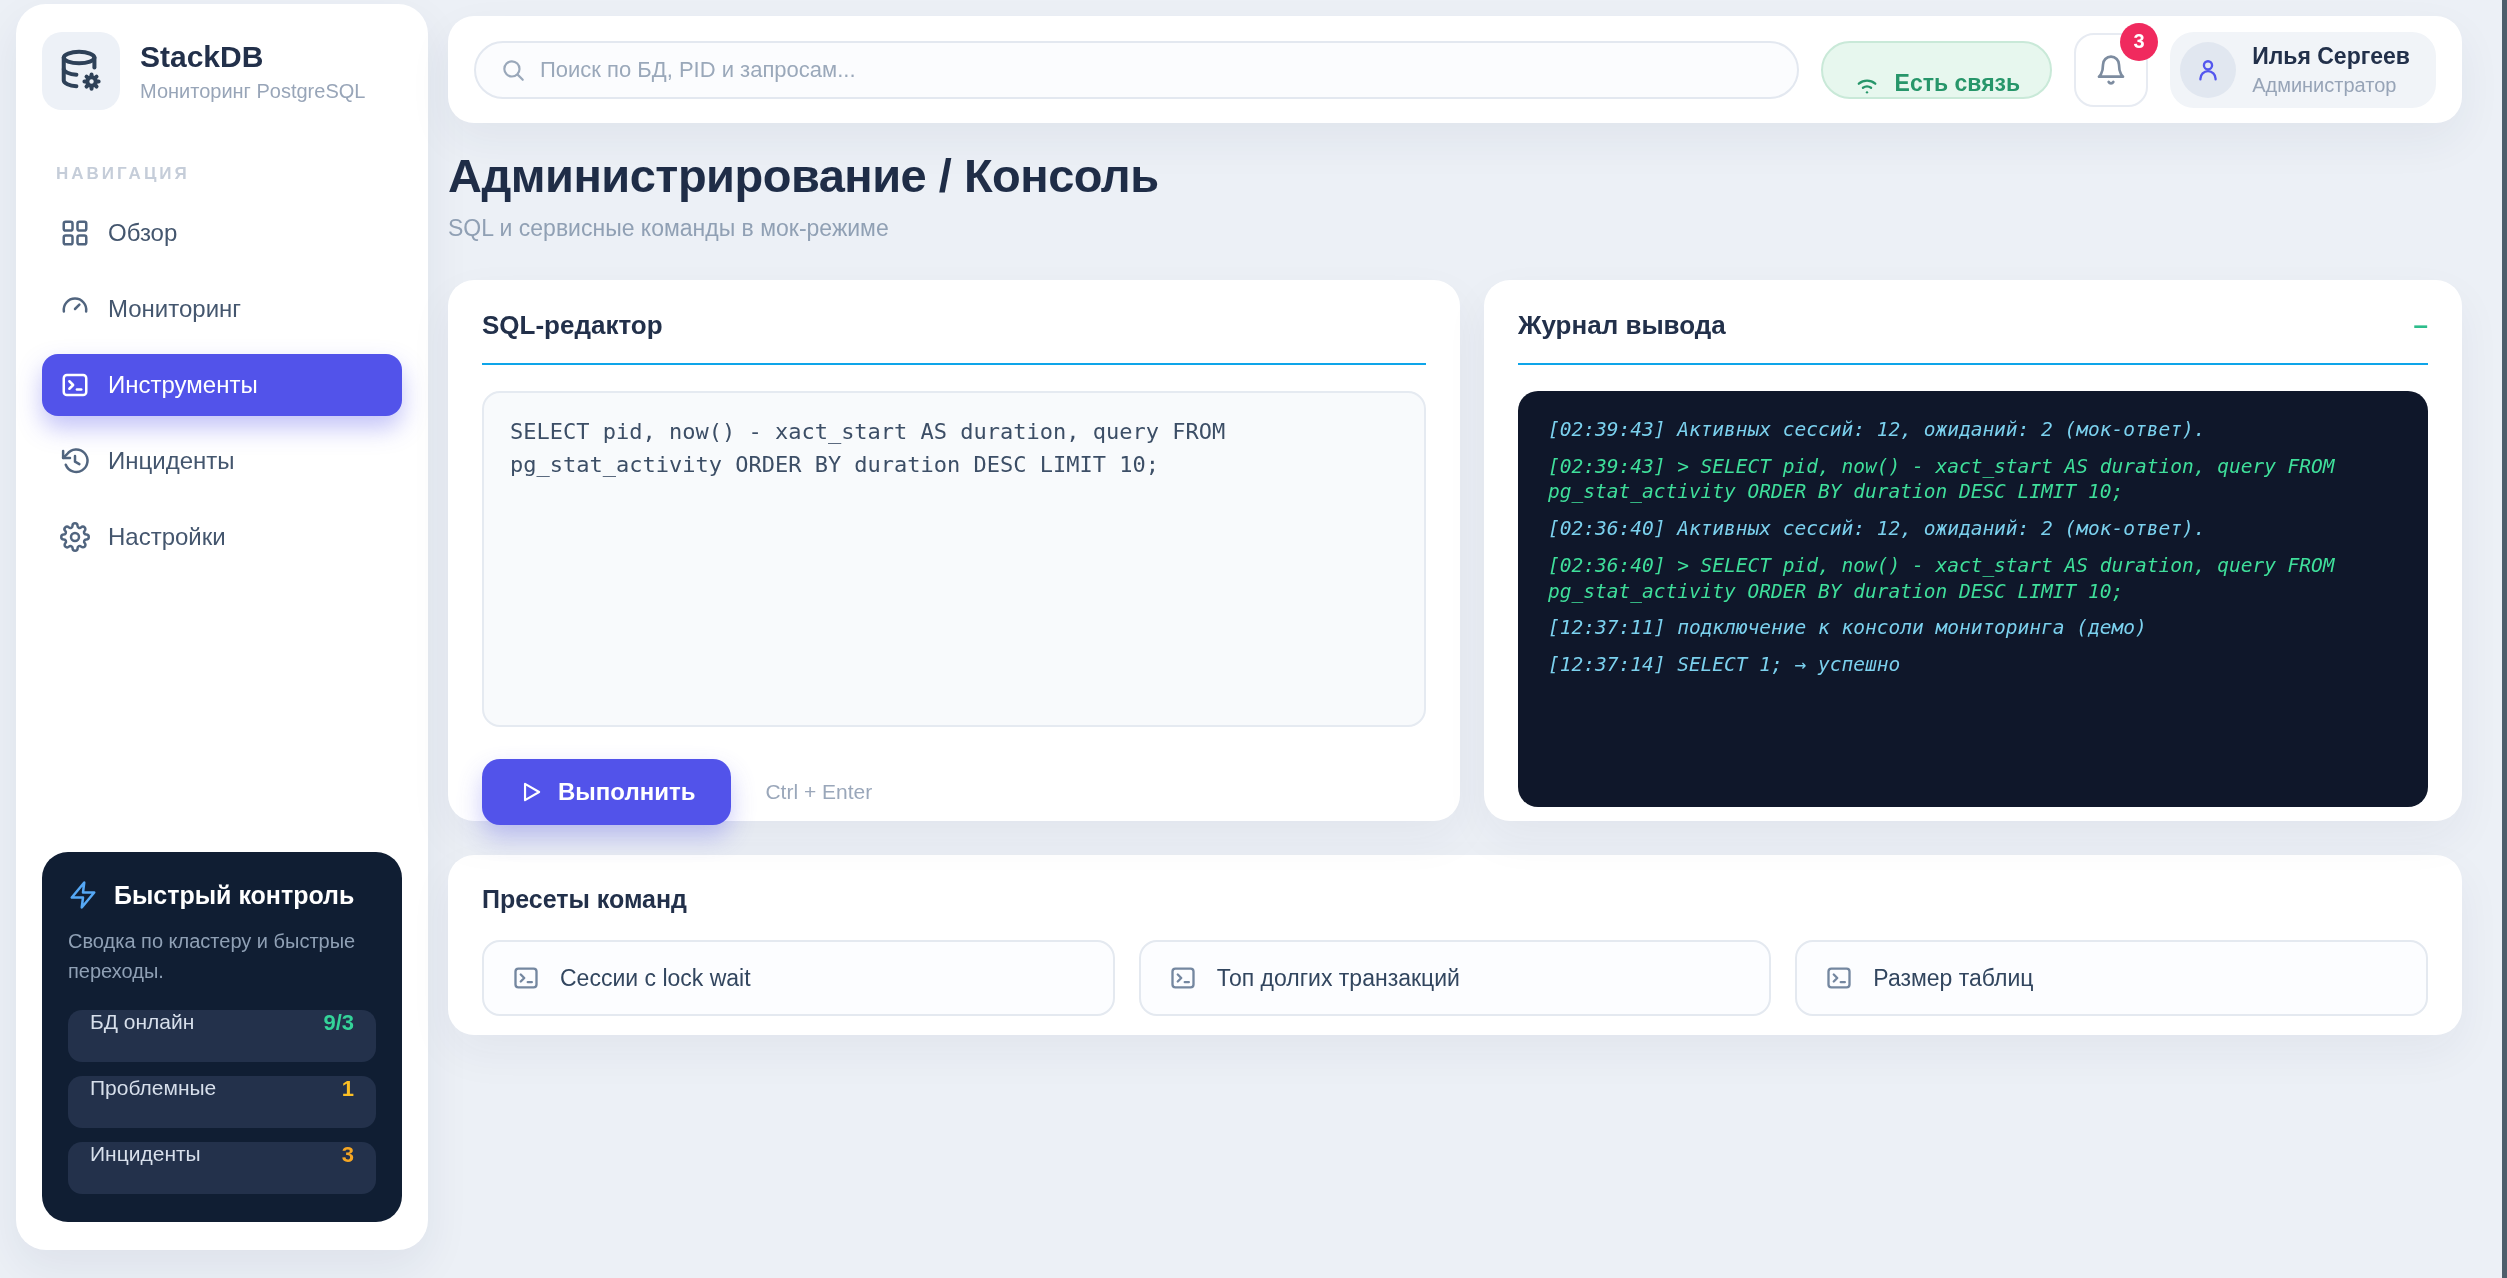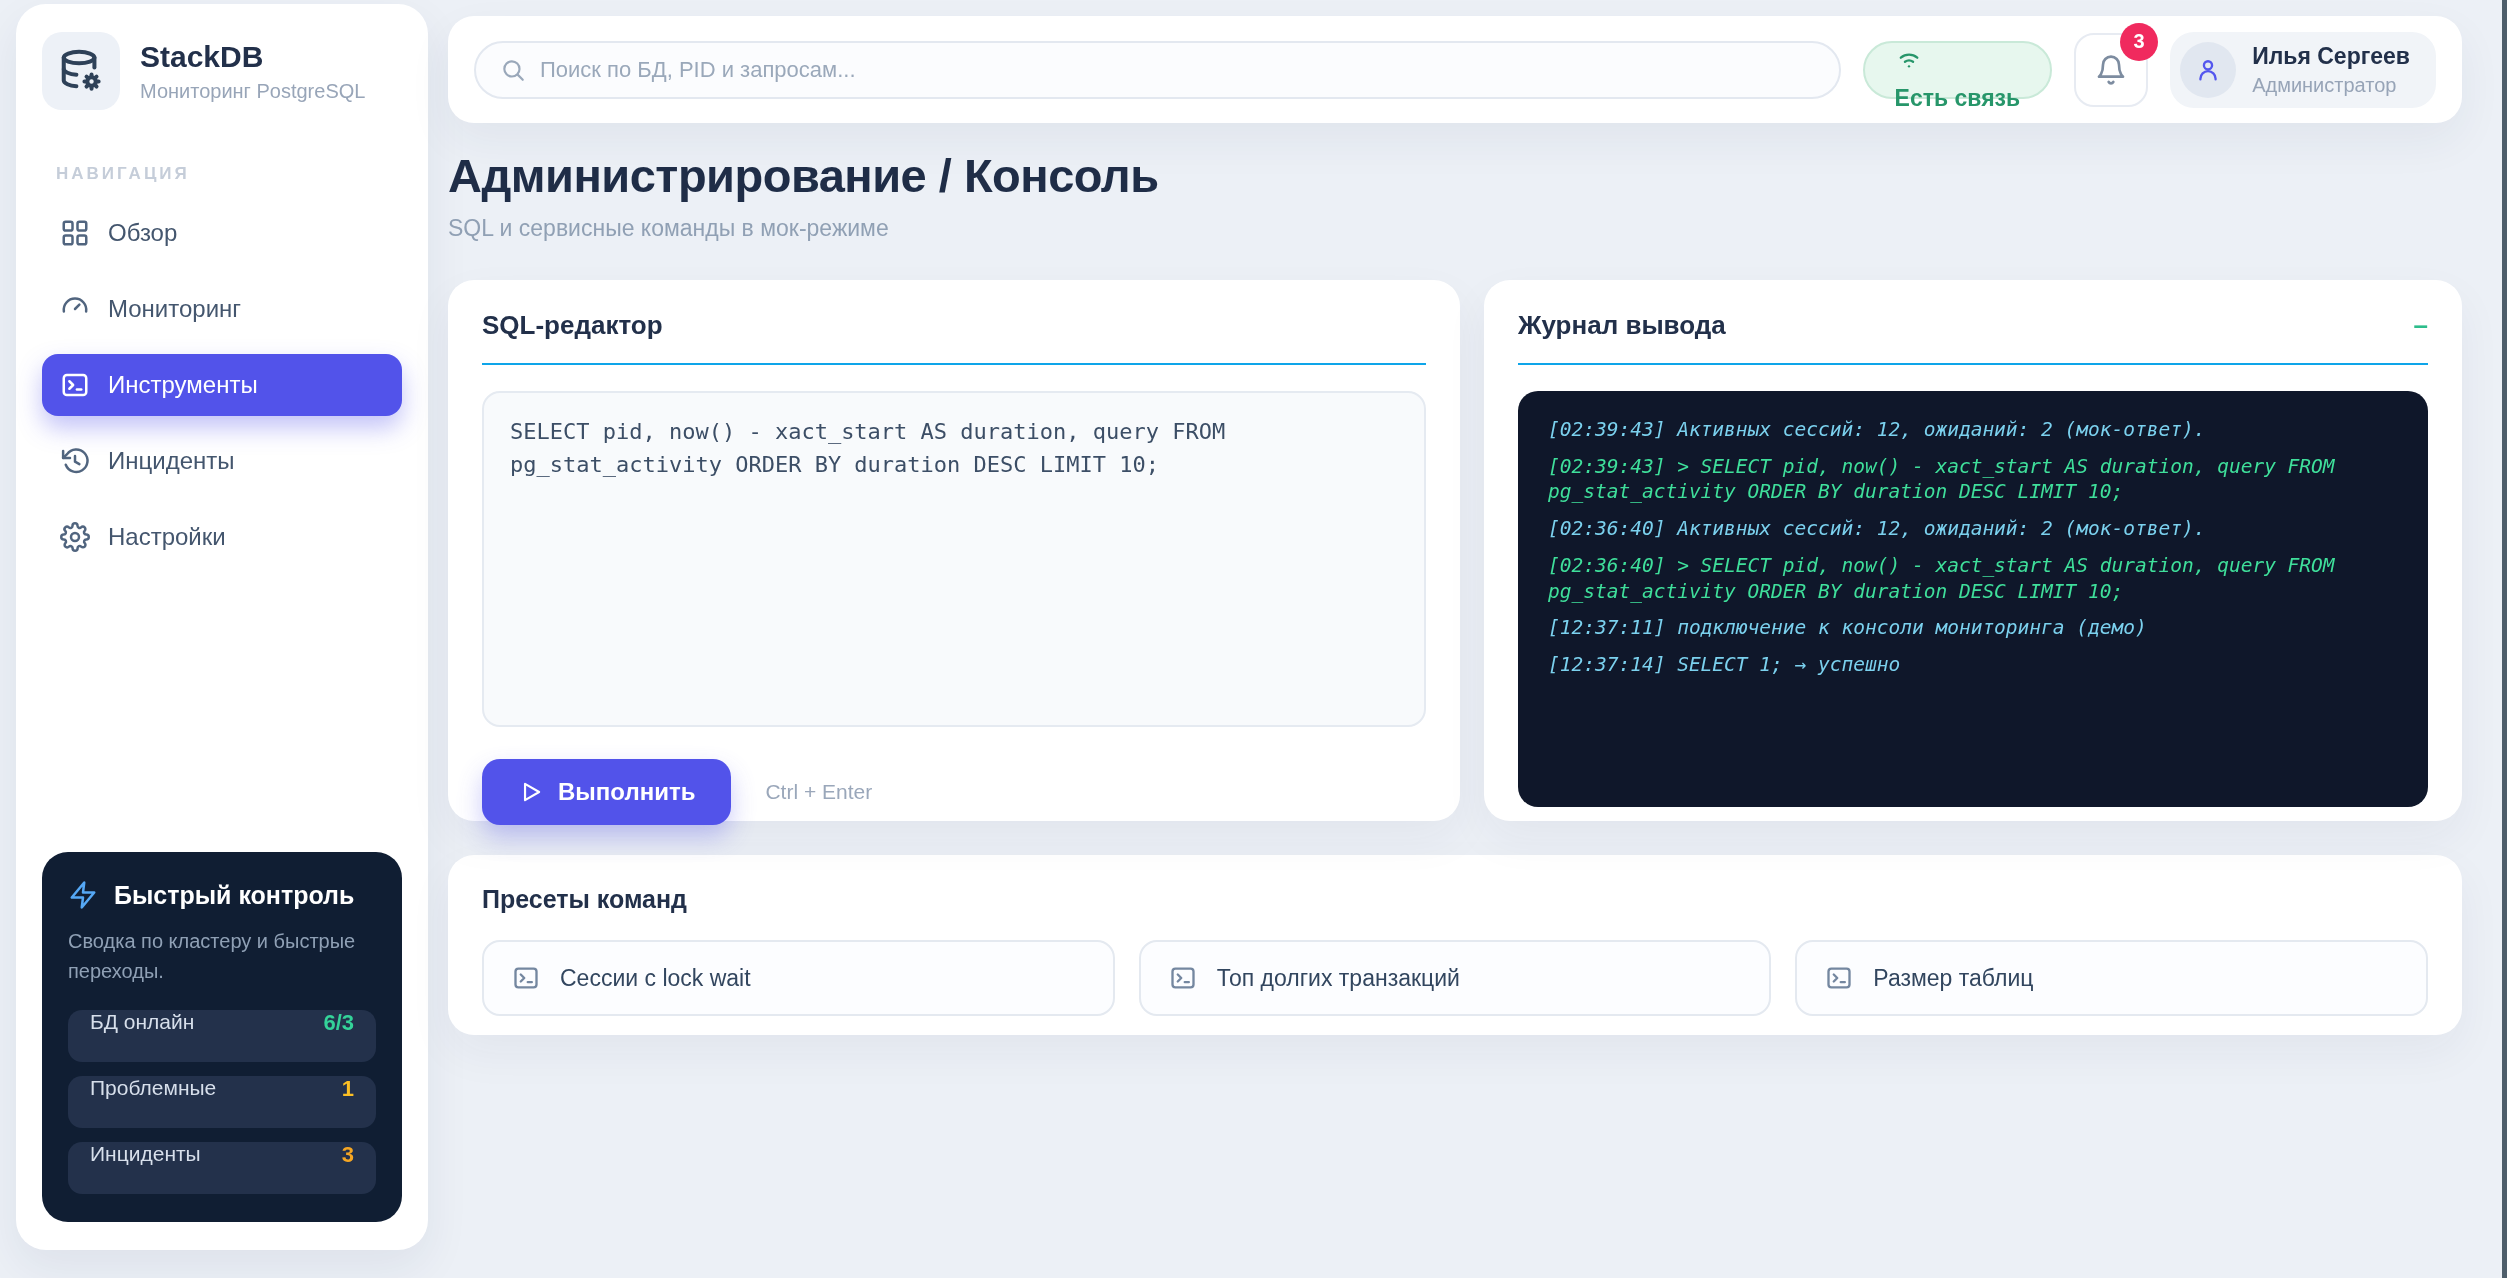--- a/index.html
+++ b/index.html
@@ -75,23 +75,22 @@
     background:#fbfcfe; display:flex; align-items:center; gap:14px; padding:0 24px;
   }
   .search input {
     flex:1; border:none; outline:none; background:transparent;
     font-family:"Liberation Sans", sans-serif; font-size:22px; color:#44566e;
   }
   .search input::placeholder { color:#9aa8ba; }
   .chip {
     height:58px; border-radius:29px; padding:0 30px;
     background:#e7f7ee; border:2px solid #c9e9d8; color:#27966a;
-    display:flex; align-items:flex-start; gap:14px; font-size:23px; font-weight:700;
+    display:flex; align-items:flex-end; gap:14px; font-size:23px; font-weight:700;
     cursor:pointer;
-    flex-direction:column;
   }
   .bell-btn {
     position:relative; width:74px; height:74px; border-radius:20px;
     border:2px solid #e7ebf2; background:#ffffff; color:#7d8ca0;
     display:flex; align-items:center; justify-content:center; cursor:pointer;
   }
   .badge {
     position:absolute; top:-12px; right:-12px; width:38px; height:38px;
     border-radius:50%; background:#f02a5e; color:#ffffff;
     font-size:20px; font-weight:700; display:flex; align-items:center; justify-content:center;
@@ -245,21 +244,21 @@
         <svg width="30" height="30" viewBox="0 0 24 24" fill="none" stroke="currentColor" stroke-width="2" stroke-linecap="round" stroke-linejoin="round">
           <polygon points="13 2 3 14 12 14 11 22 21 10 12 10 13 2"></polygon>
         </svg>
       </span>
       <span class="qp-title">Быстрый контроль</span>
     </div>
     <div class="qp-desc">Сводка по кластеру и быстрые переходы.</div>
 
     <div class="qp-row">
       <span class="qp-row-label">БД онлайн</span>
-      <span class="qp-row-value val-green">6/3</span>
+      <span class="qp-row-value val-green">9/3</span>
     </div>
     <div class="qp-row">
       <span class="qp-row-label">Проблемные</span>
       <span class="qp-row-value val-amber">1</span>
     </div>
     <div class="qp-row">
       <span class="qp-row-label">Инциденты</span>
       <span class="qp-row-value val-orange">3</span>
     </div>
   </div>

